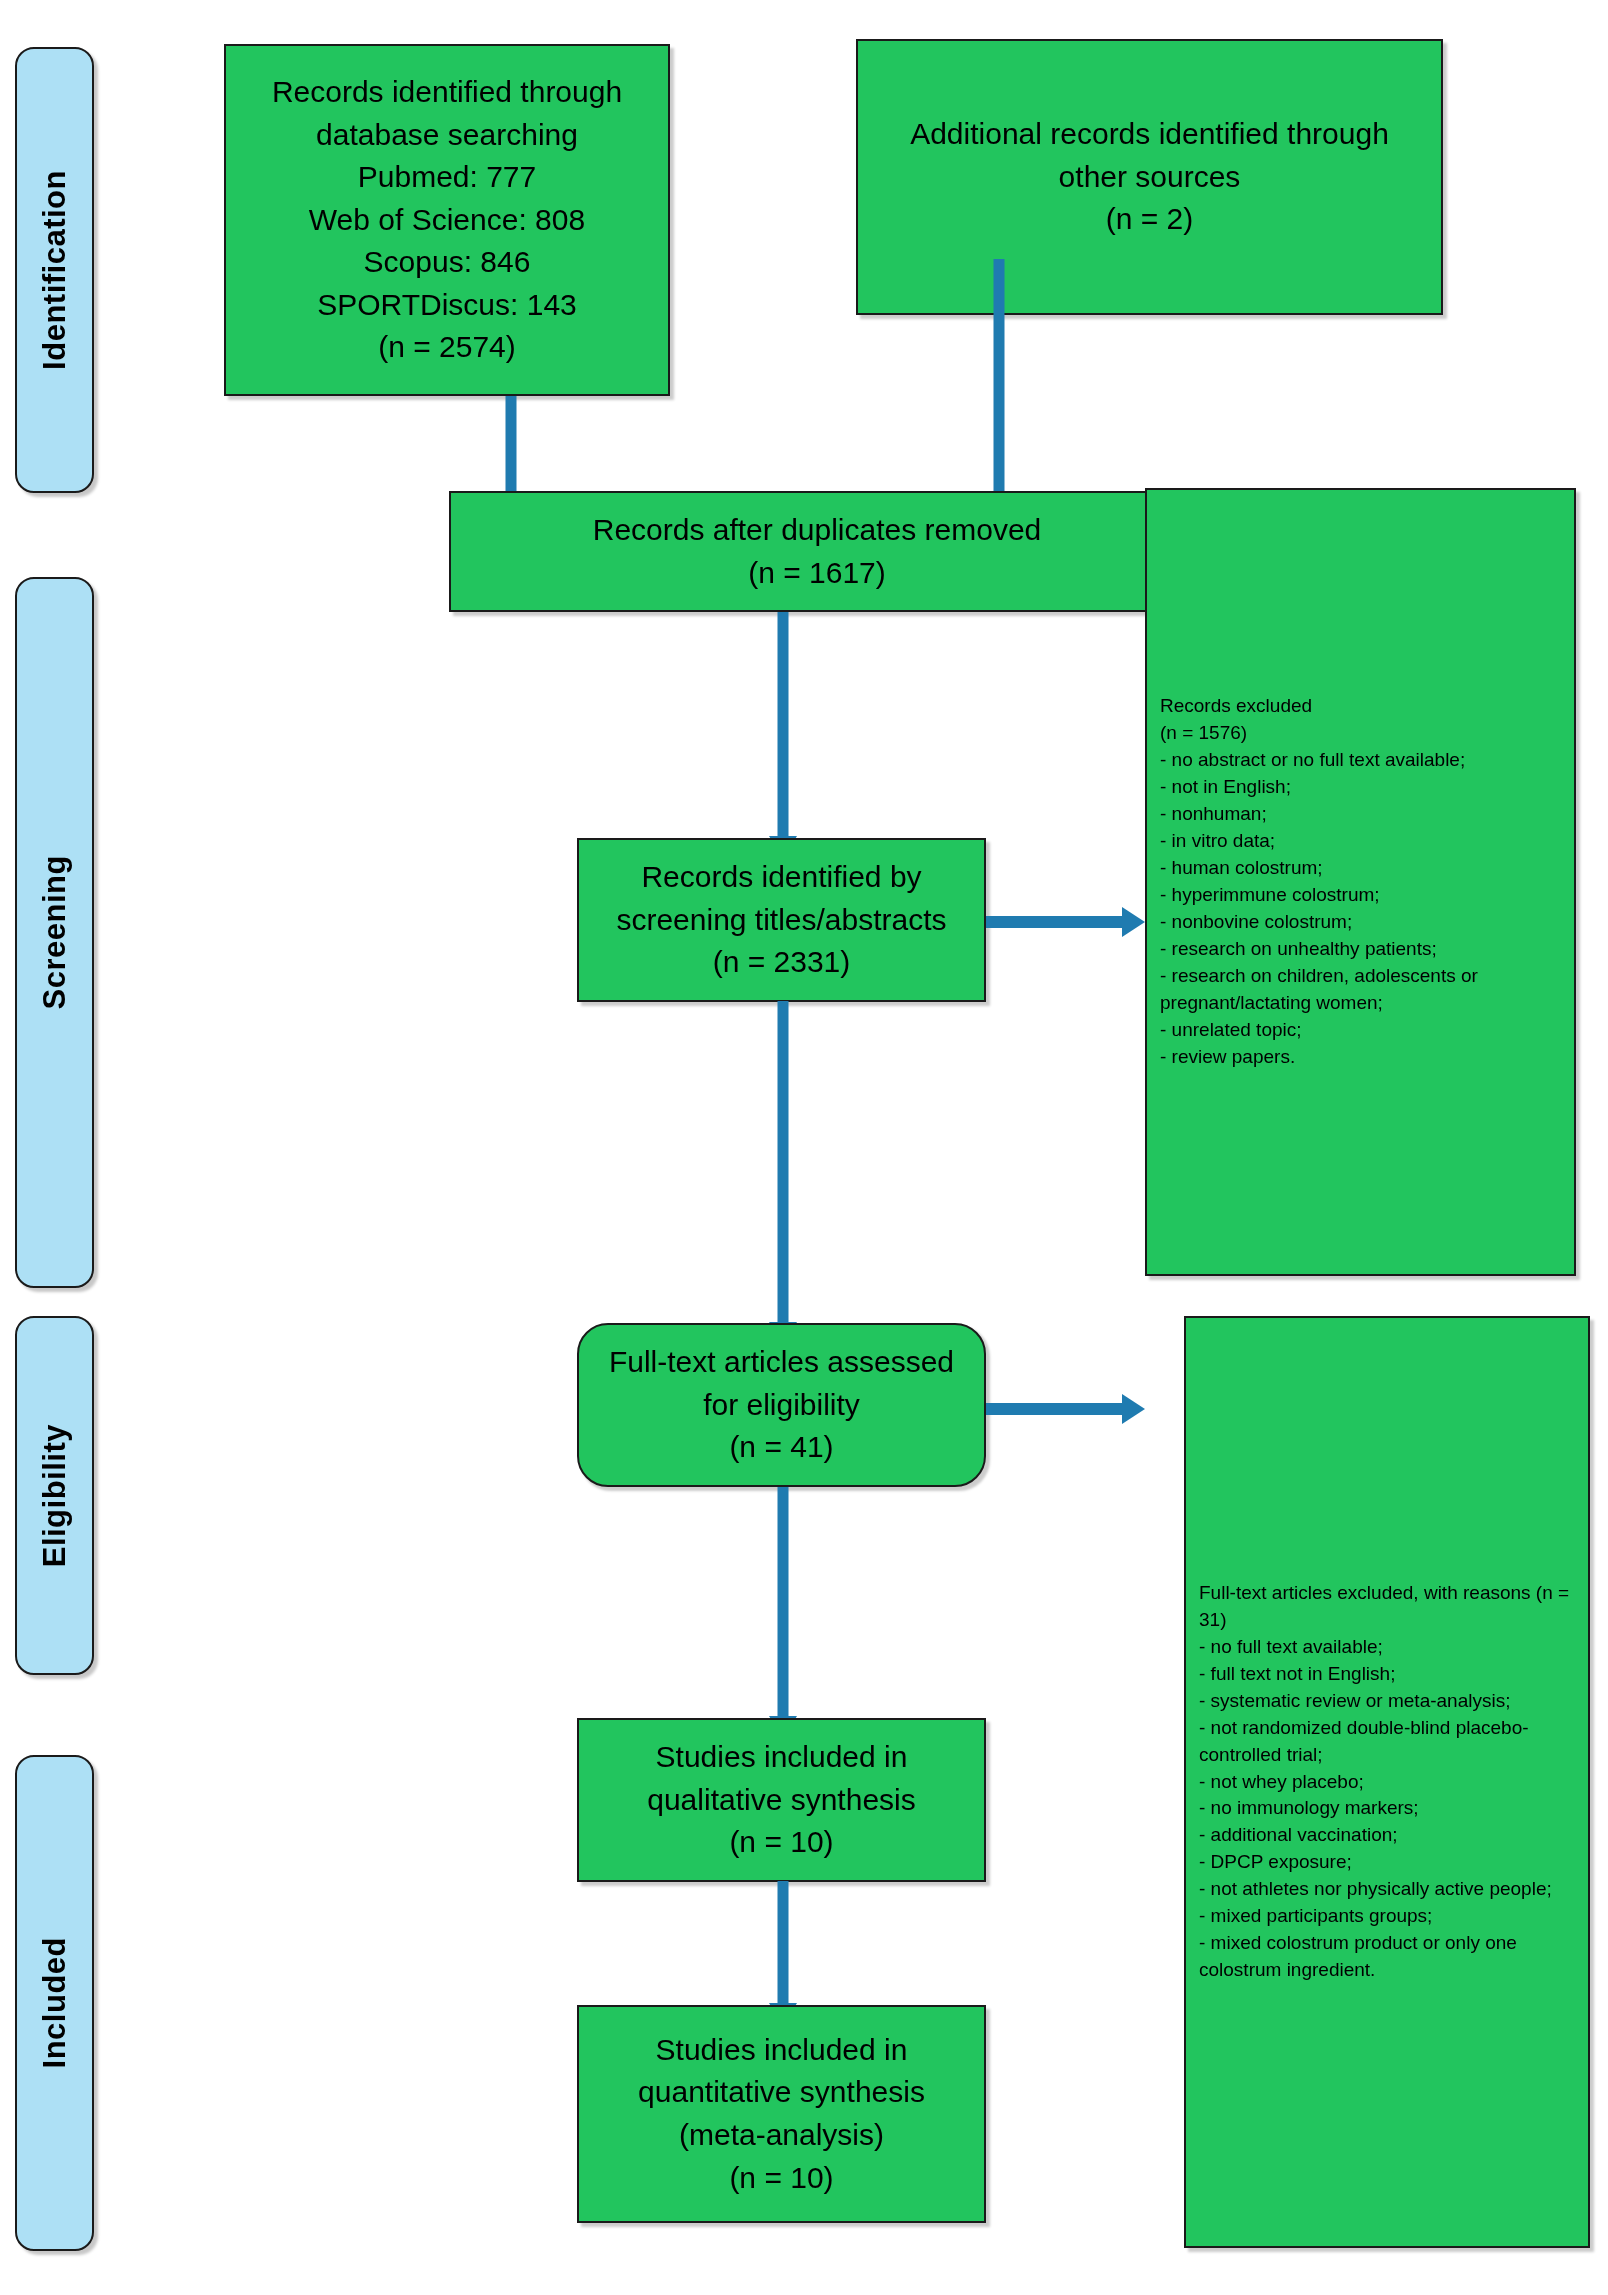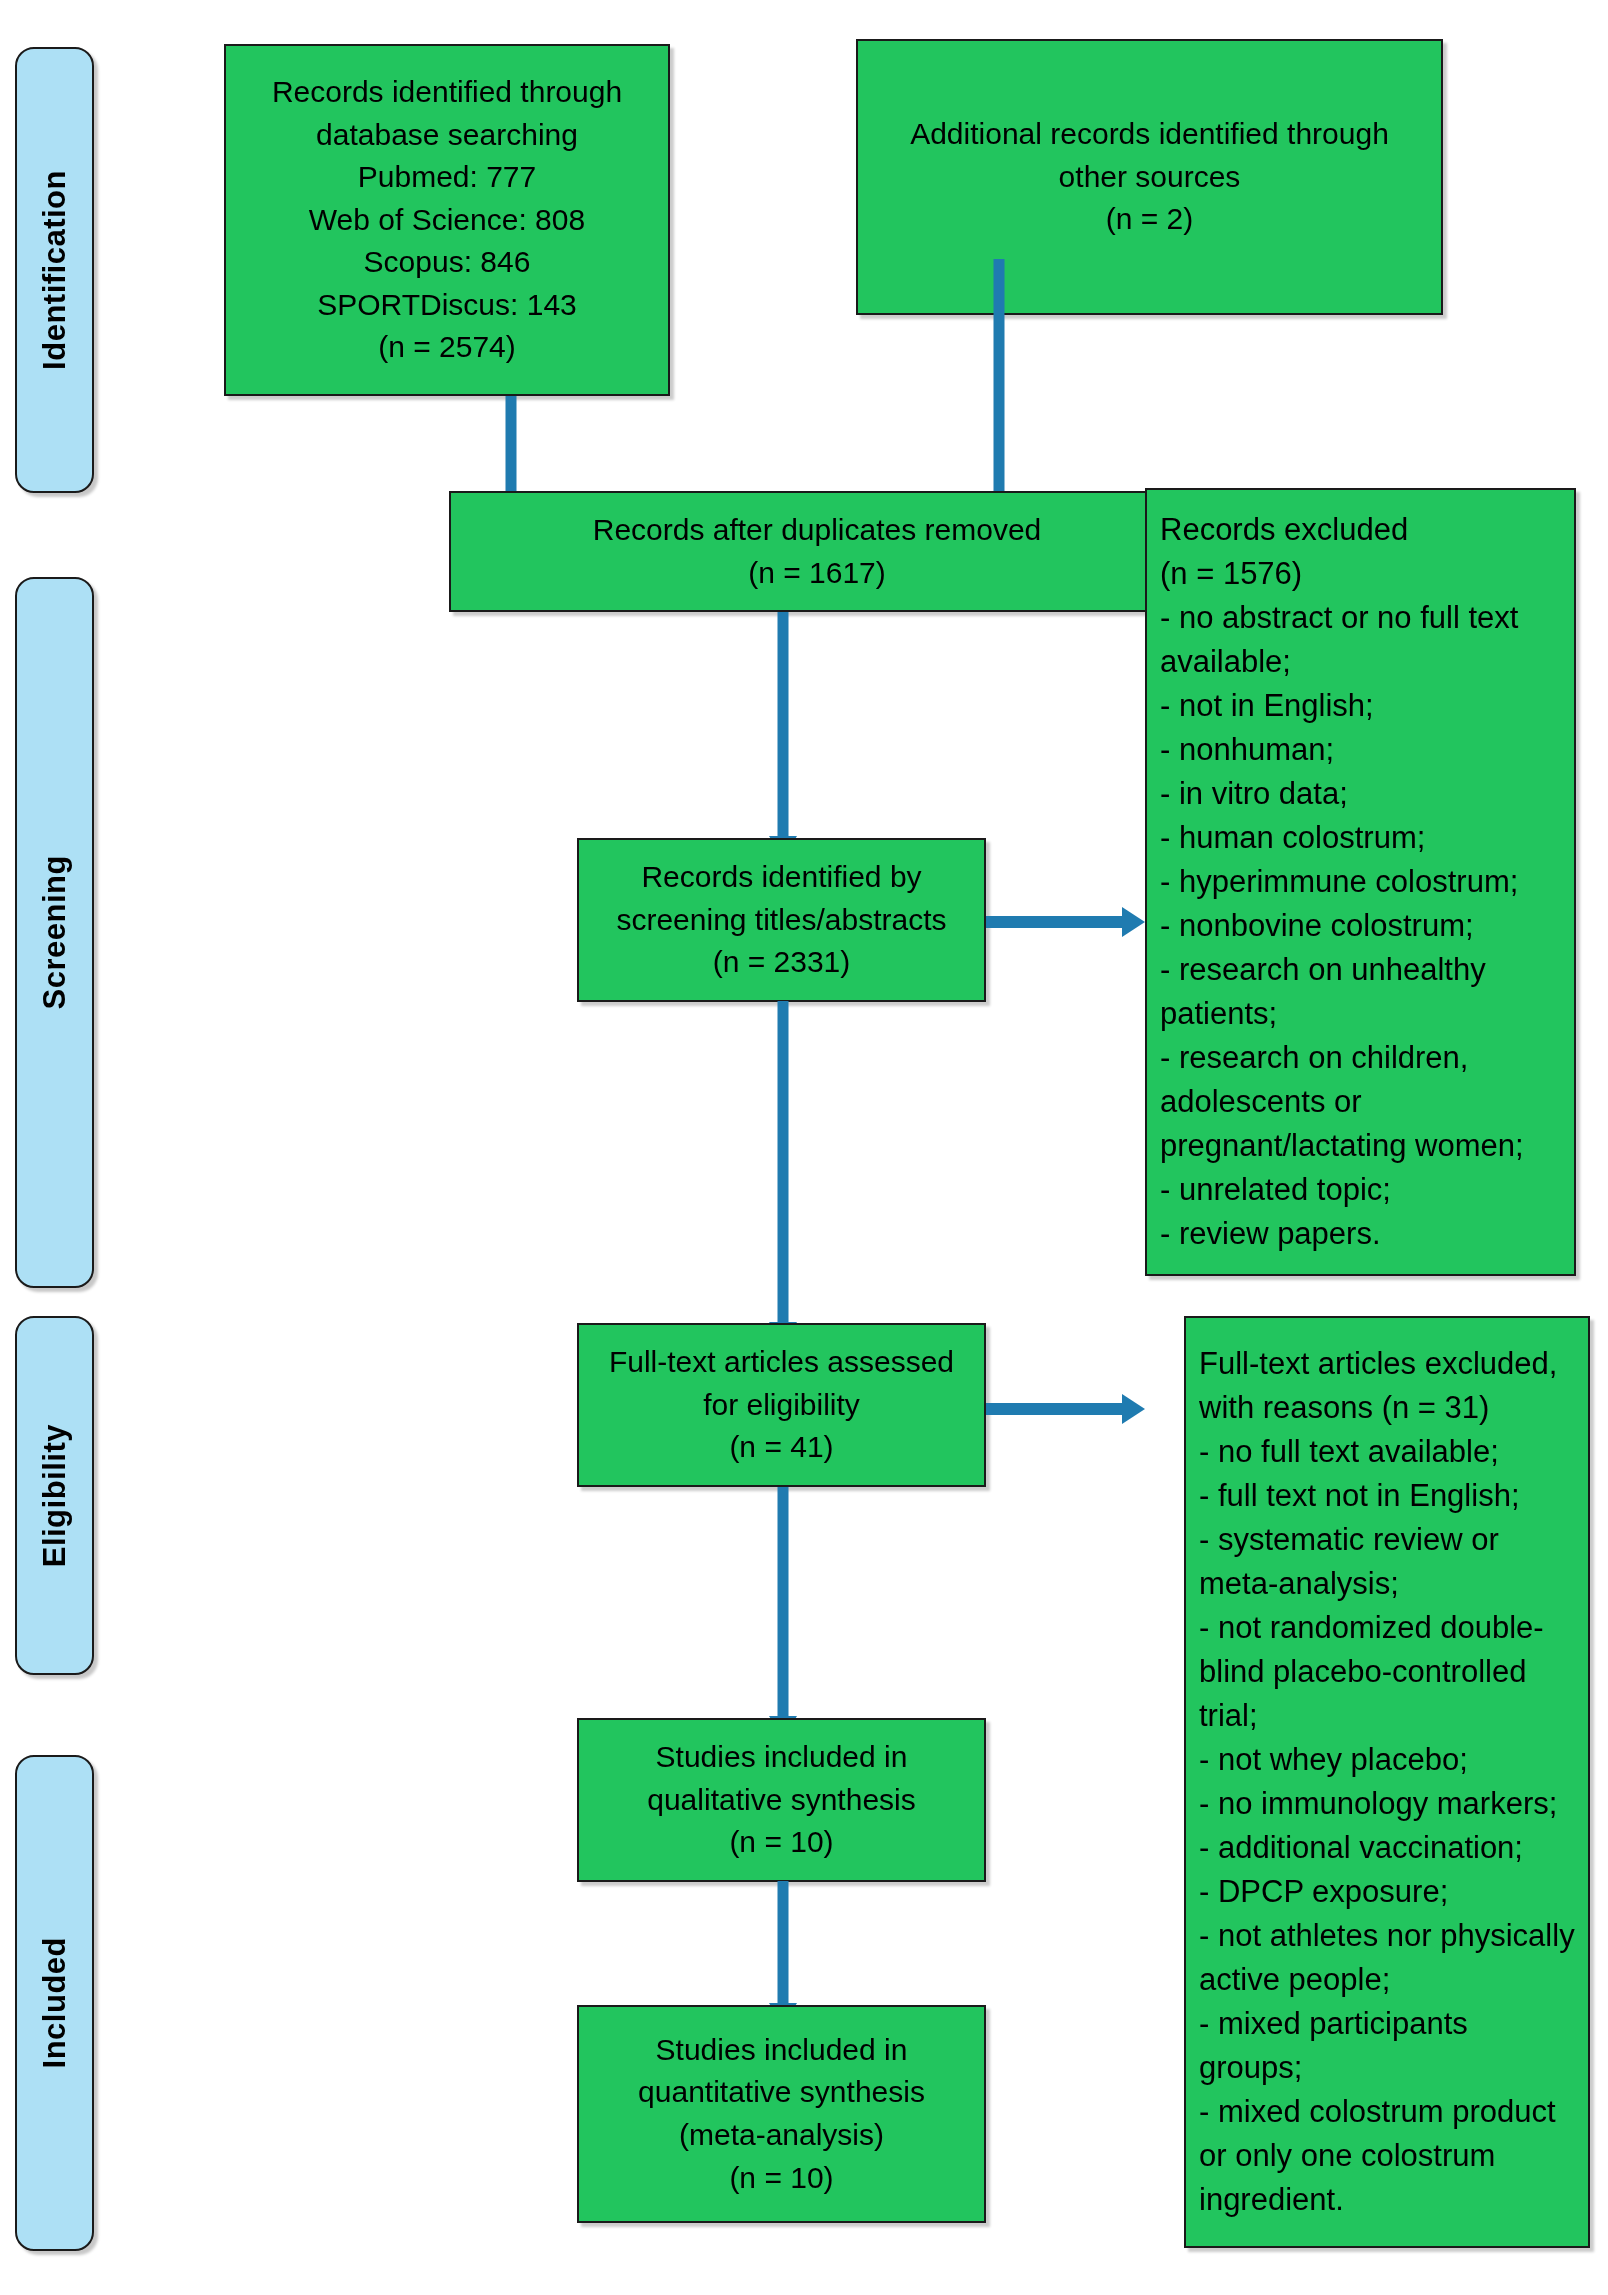--- a/index.html
+++ b/index.html
@@ -56,21 +56,21 @@
     text-align: center;
     font-size: 30px;
     line-height: 1.42;
     padding: 0 9px;
     white-space: pre-line;
   }
   .flow-box.left-align .box-text {
     text-align: left;
     width: 100%;
     padding: 0 13px;
-    font-size: 31px;
+    font-size: 19px;
     line-height: 1.42;
   }
 
   
   .arrow-v {
     position: absolute;
     width: 0;
     height: 0;
   }
   .arrow-v .shaft {
@@ -197,21 +197,21 @@
   <div class="arrow-h" style="left:986px; top:922px;">
     <div class="shaft" style="width:139px;"></div>
     <div class="head" style="left:136px;"></div>
   </div>
 
   <div class="arrow-v" style="left:783px; top:1001px;">
     <div class="shaft" style="height:325px;"></div>
     <div class="head" style="top:321px;"></div>
   </div>
 
-  <div class="flow-box" style="left:577px; top:1323px; width:409px; height:164px;">
+  <div class="flow-box" style="left:577px; top:1323px; width:409px; height:164px;border-radius:31px;">
     <span class="box-text">Full-text articles assessed
 for eligibility
 (n = 41)</span>
   </div>
 
   <div class="flow-box left-align" style="left:1184px; top:1316px; width:406px; height:932px;">
     <span class="box-text">Full-text articles excluded, with reasons (n = 31)
 - no full text available;
 - full text not in English;
 - systematic review or meta-analysis;

